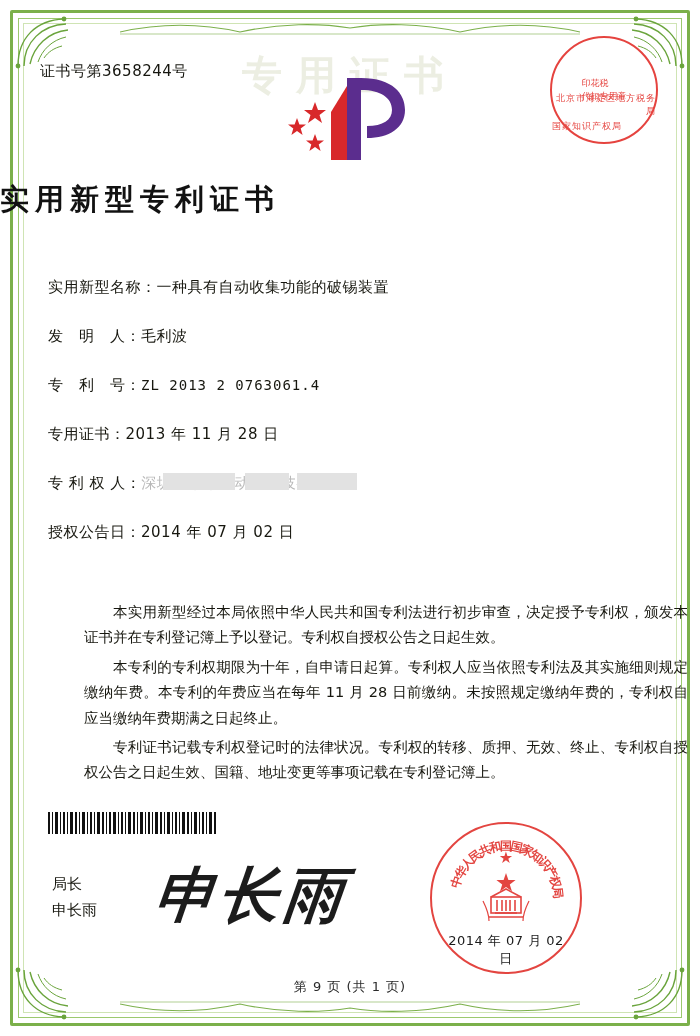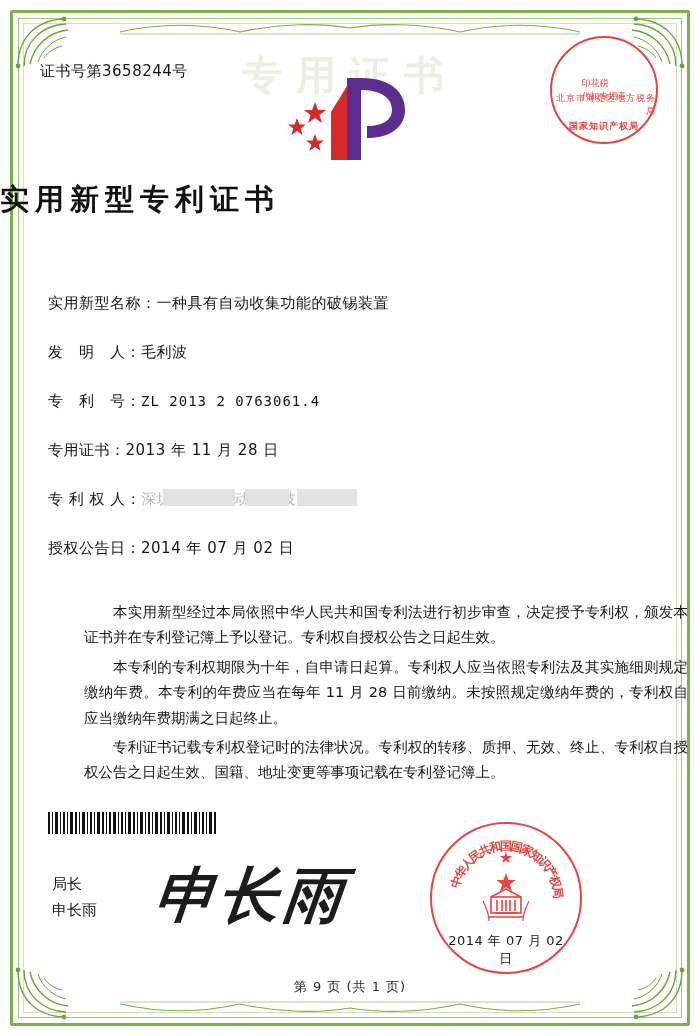--- a/index.html
+++ b/index.html
@@ -130,21 +130,21 @@
     line-height: 1.45;
     font-family: "DejaVu Serif", "Liberation Serif", serif;
   }
   .seal-top .arc-top, .seal-top .arc-bottom {
     position: absolute;
     left: 0; right: 0;
     font-size: 9px;
     letter-spacing: 1px;
   }
   .seal-top .arc-top { top: 14px; text-align: right; margin-top: 40px; }
-  .seal-top .arc-bottom { bottom: 9px; text-align: center; font-weight: bold; }
+  .seal-top .arc-bottom { bottom: 9px; text-align: left; }
 
   
   .title {
     position: absolute;
     left: 0; right: 0;
     top: 180px;
     text-align: left;
     font-family: "DejaVu Serif", "Liberation Serif", serif;
     font-weight: bold;
     font-size: 29px;
@@ -158,21 +158,20 @@
     left: 48px;
     top: 278px;
     width: 600px;
   }
   .field-row {
     font-size: 15px;
     color: #17170f;
     margin-bottom: 31px;
     line-height: 1.2;
     white-space: nowrap;
-    margin-top: 16px;
   }
   .field-label { letter-spacing: 0.5px; }
   .field-value { letter-spacing: 0.5px; }
   .field-value.mono {
     font-family: "DejaVu Sans Mono", "Liberation Mono", monospace;
     font-size: 14px;
     letter-spacing: 1px;
   }
   .redacted {
     display: inline-block;

